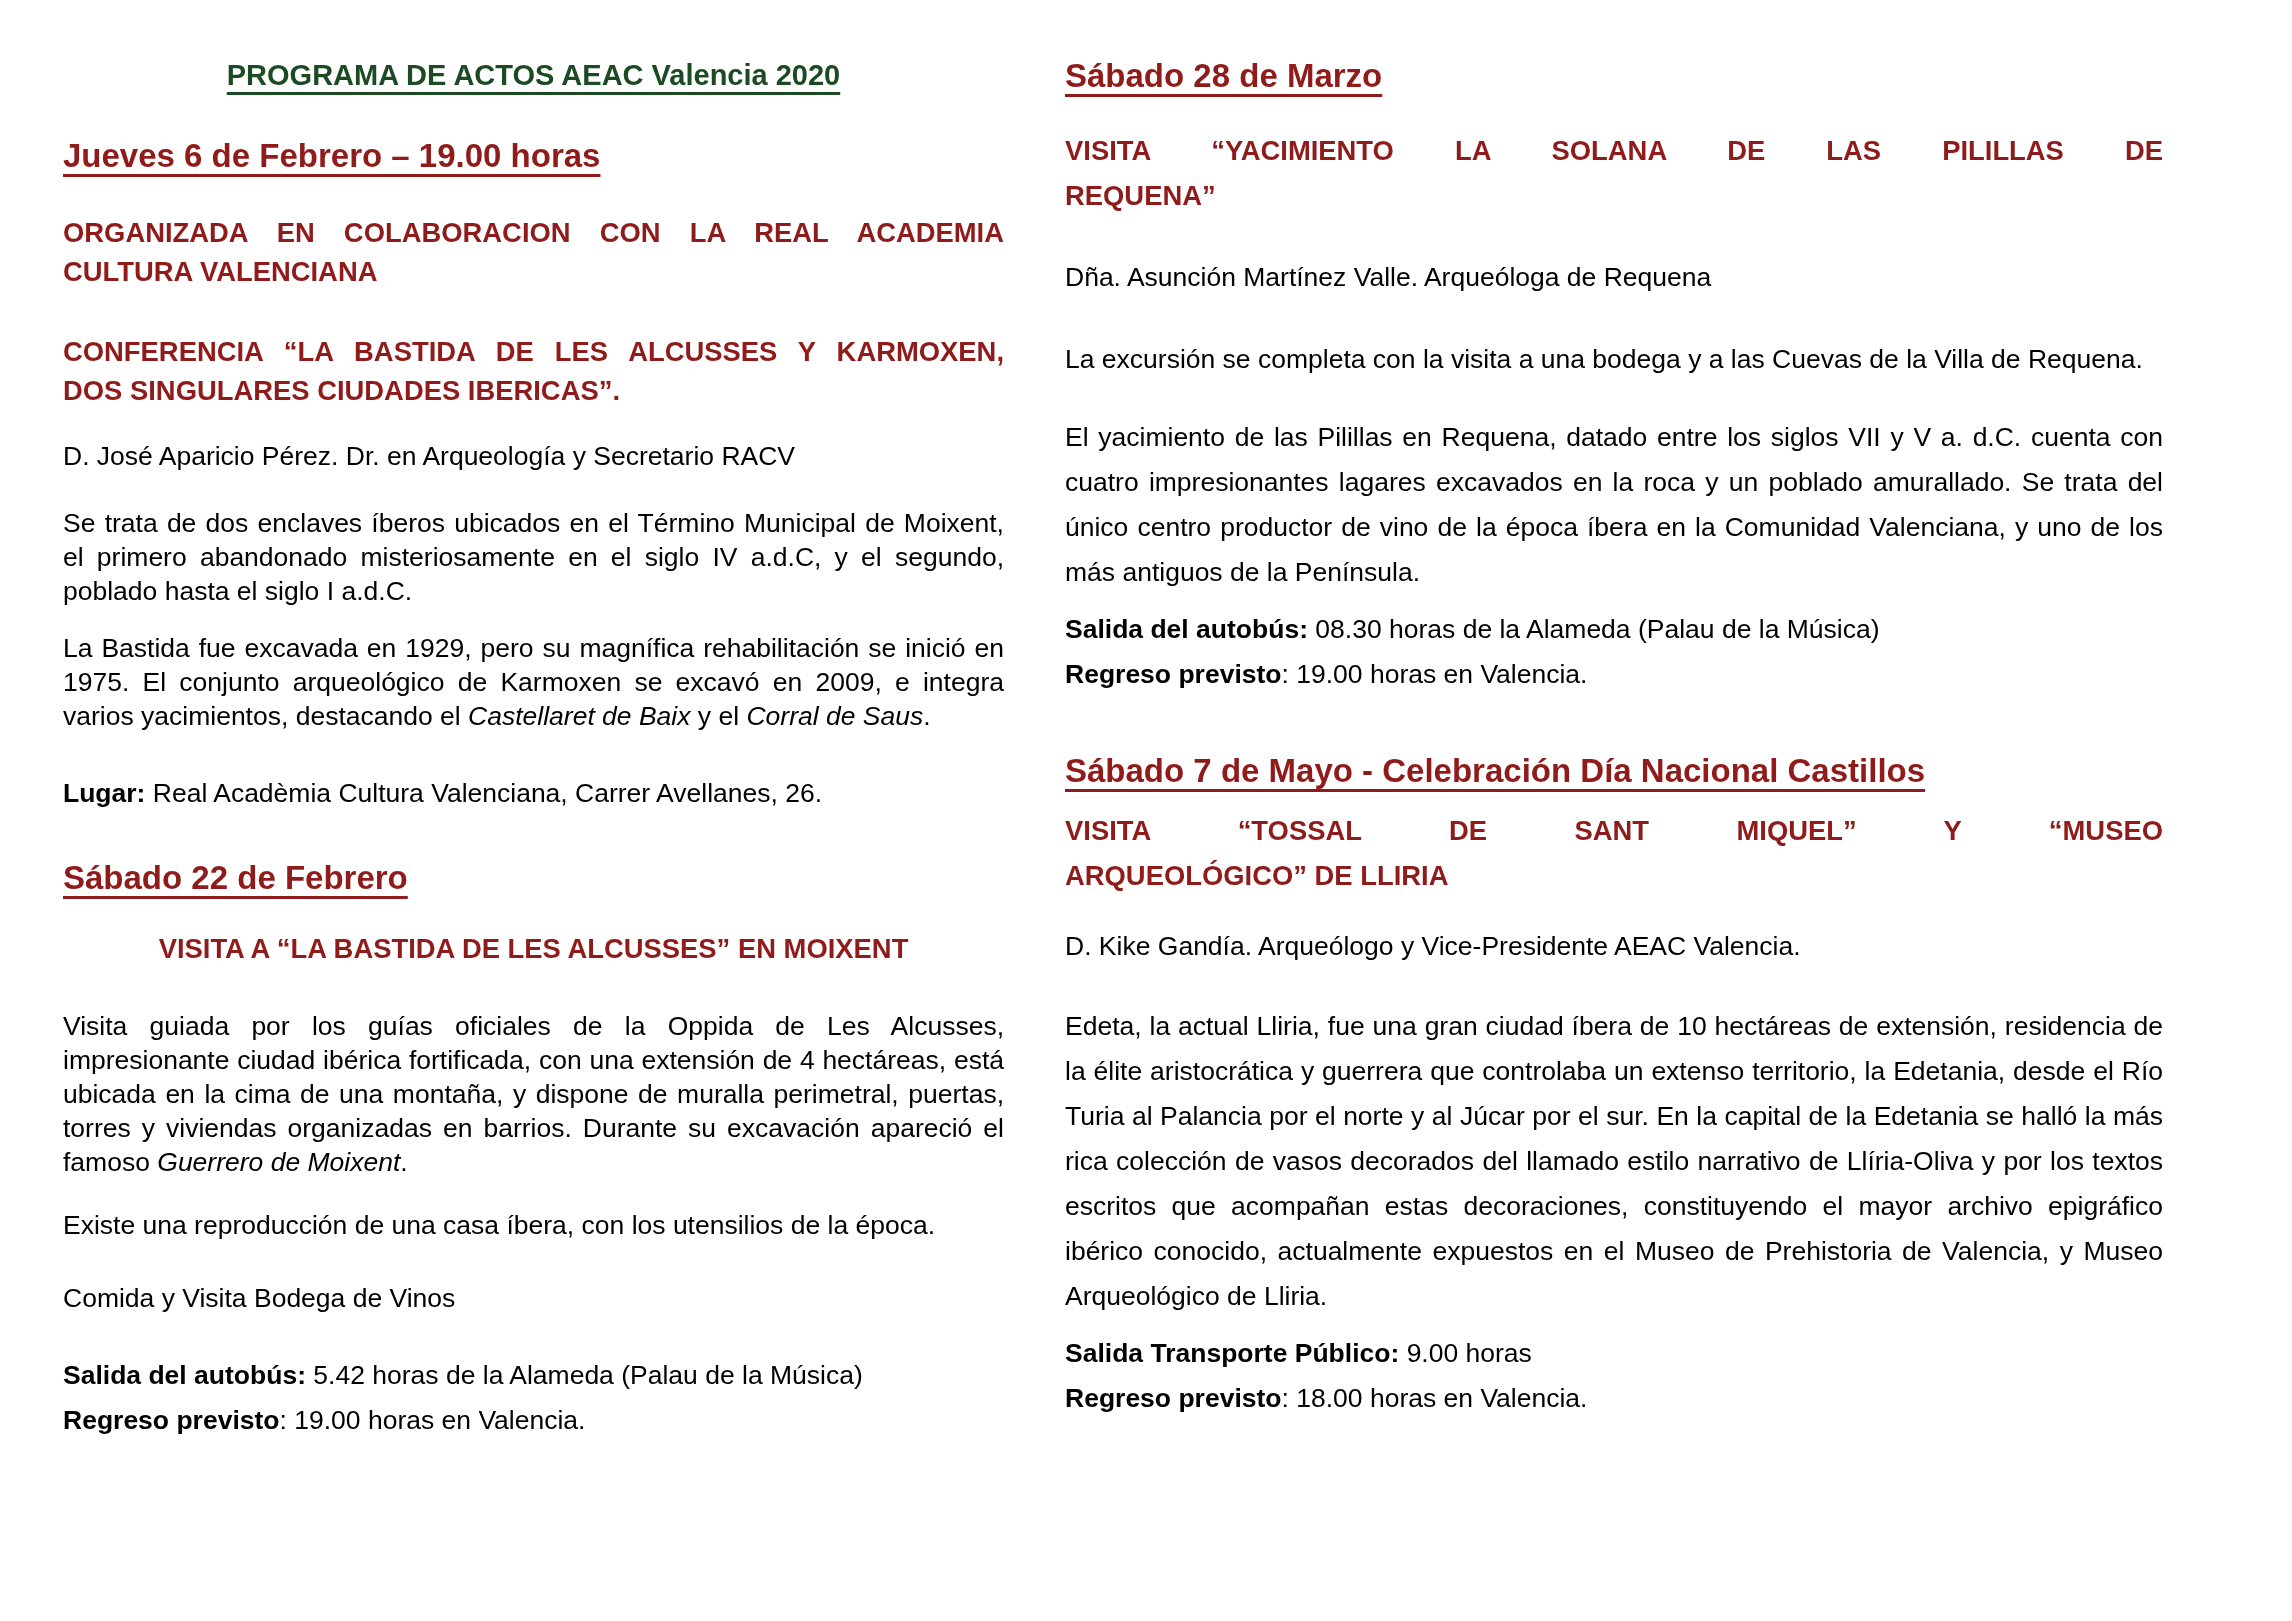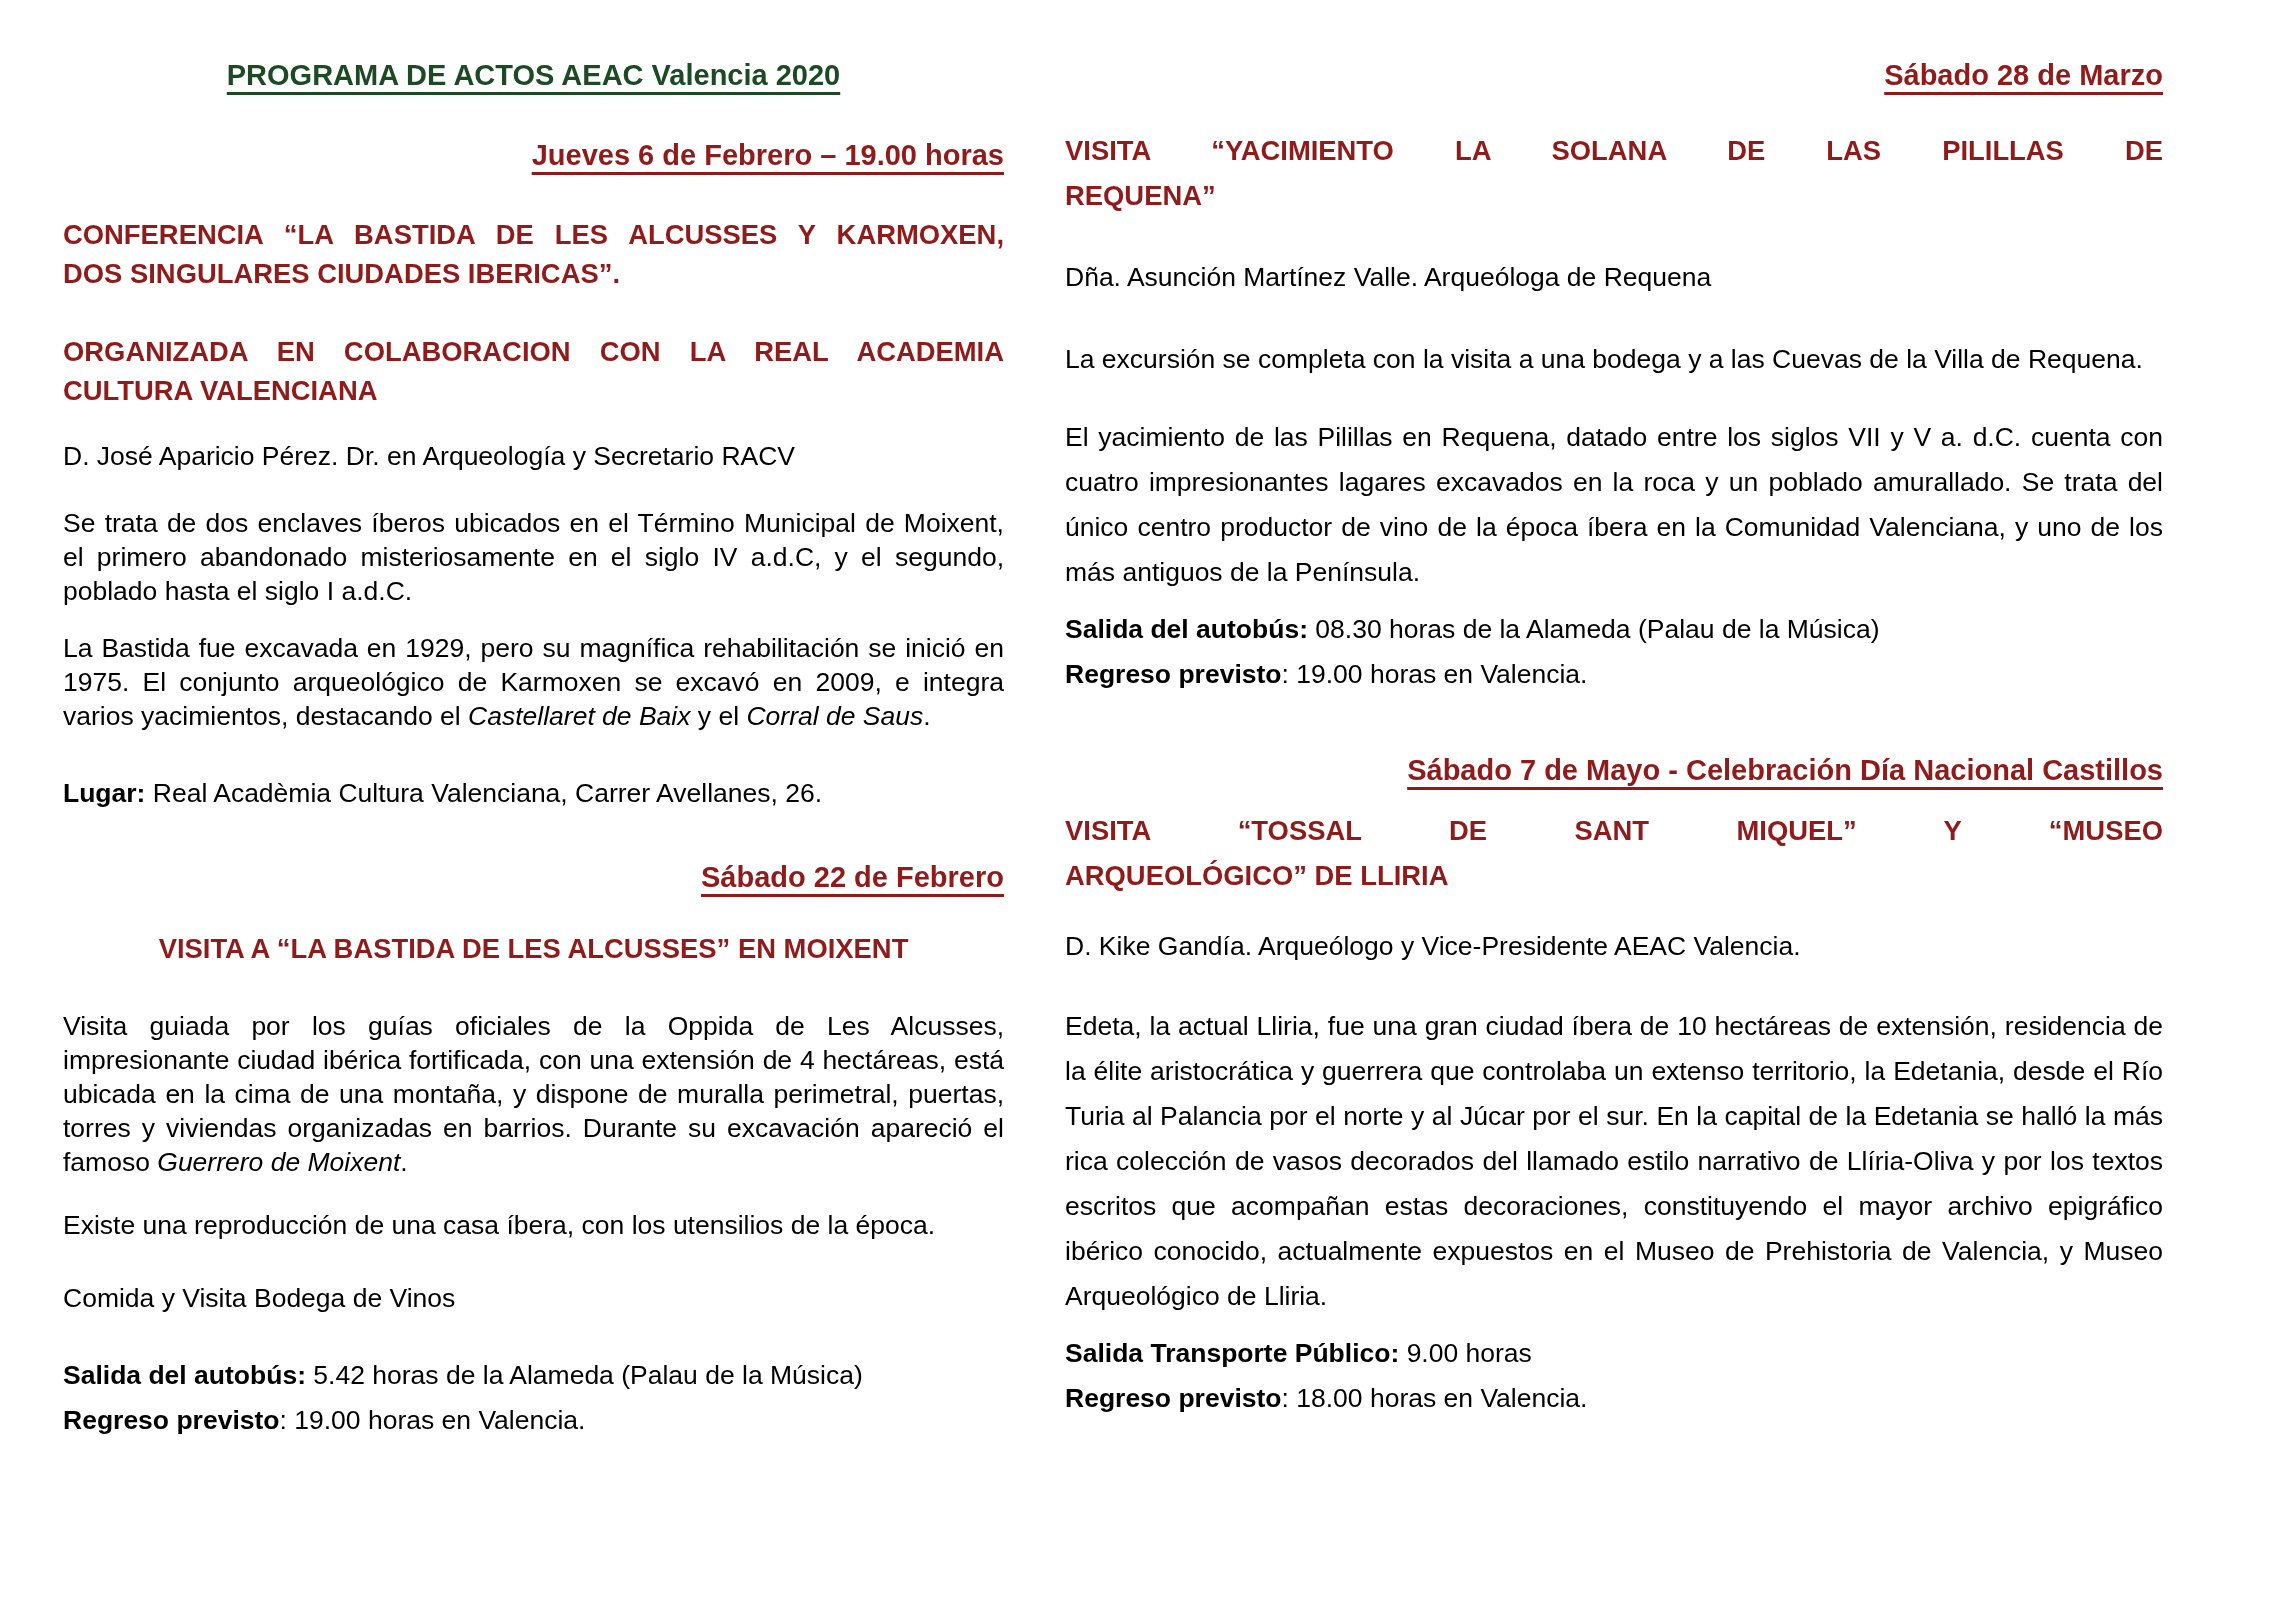--- a/index.html
+++ b/index.html
@@ -12,22 +12,22 @@
   .page { display: flex; box-sizing: border-box; padding: 57px 0 0 63px; height: 100%; }
   .col { flex: none; }
   .col-left  { width: 941px; margin-right: 61px; }
   .col-right { width: 1098px; }
 
   .doc-title {
     font-size: 29px; line-height: 37px; font-weight: bold;
     color: #1b4a23; text-align: center;
   }
   .date-heading {
-    font-size: 29px; line-height: 37px; font-weight: bold;
-    color: #901b1b; text-align: right;
+    font-size: 33px; line-height: 37px; font-weight: bold;
+    color: #901b1b; text-align: left;
   }
   .u { text-decoration: underline; text-decoration-thickness: 2.9px; text-underline-offset: 6.9px; }
 
   .red-title { color: #901b1b; font-weight: bold; font-size: 27.4px; }
   .col-left  .red-title { line-height: 39px; }
   .col-right .red-title { line-height: 45px; }
   .red-title.centered { text-align: center; }
   .jl { display: block; text-align: justify; text-align-last: justify; }
   .ll { display: block; text-align: left; }
 
@@ -42,28 +42,28 @@
 <body>
 
 <div class="page">
 
   <div class="col col-left">
 
     <div class="doc-title"><span class="u">PROGRAMA DE ACTOS AEAC Valencia 2020</span></div>
 
     <div class="date-heading" style="margin-top:43px"><span class="u">Jueves 6 de Febrero – 19.00 horas</span></div>
 
+    <div class="red-title" style="margin-top:39px">
+        <span class="jl">ORGANIZADA EN COLABORACION CON LA REAL ACADEMIA</span>
+        <span class="ll">CULTURA VALENCIANA</span>
+      </div>
+
     <div class="red-title" style="margin-top:41px">
         <span class="jl">CONFERENCIA “LA BASTIDA DE LES ALCUSSES Y KARMOXEN,</span>
         <span class="ll">DOS SINGULARES CIUDADES IBERICAS”.</span>
-      </div>
-
-    <div class="red-title" style="margin-top:39px">
-        <span class="jl">ORGANIZADA EN COLABORACION CON LA REAL ACADEMIA</span>
-        <span class="ll">CULTURA VALENCIANA</span>
       </div>
 
     <p class="body-p single" style="margin-top:29px">D. José Aparicio Pérez. Dr. en Arqueología y Secretario RACV</p>
 
     <p class="body-p" style="margin-top:33px">Se trata de dos enclaves íberos ubicados en el Término Municipal de Moixent, el primero abandonado misteriosamente en el siglo IV a.d.C, y el segundo, poblado hasta el siglo I a.d.C.</p>
 
     <p class="body-p" style="margin-top:23px"><span>La Bastida fue excavada en 1929, pero su magnífica rehabilitación se inició en 1975. El conjunto arqueológico de Karmoxen se excavó en 2009, e integra varios yacimientos, destacando el </span><i>Castellaret de Baix</i><span> y el </span><i>Corral de Saus</i><span>.</span></p>
 
     <p class="body-p single" style="margin-top:43px"><b>Lugar:</b><span> Real Acadèmia Cultura Valenciana, Carrer Avellanes, 26.</span></p>
 

